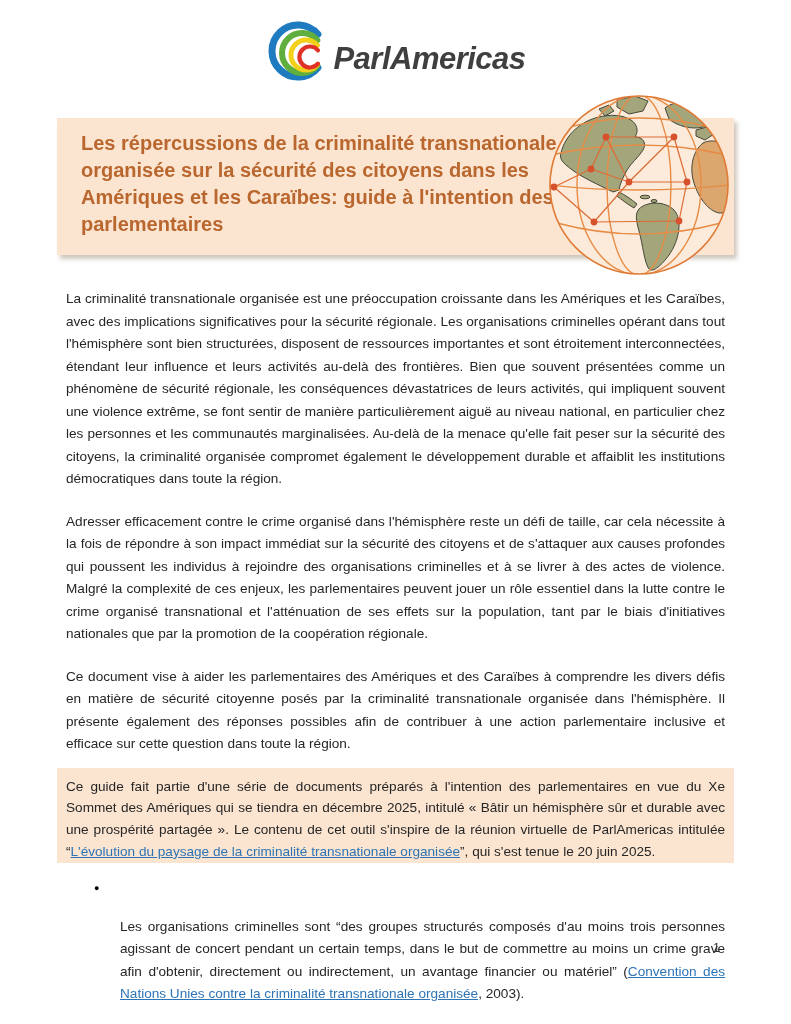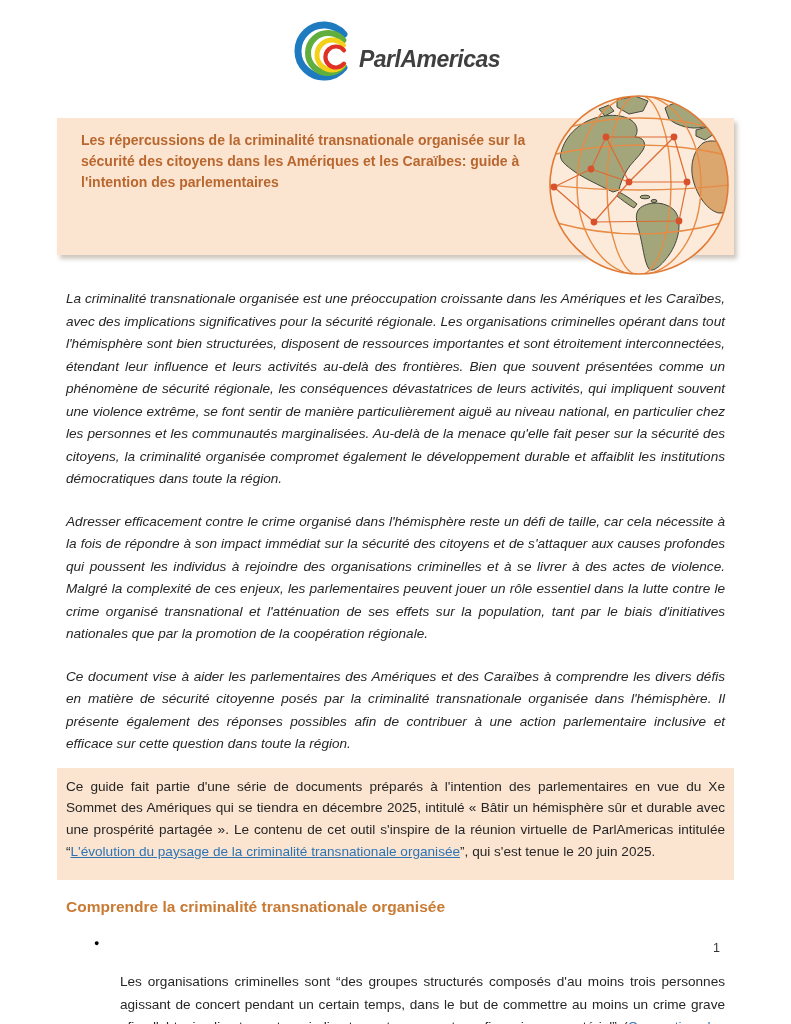--- a/index.html
+++ b/index.html
@@ -19,47 +19,47 @@
     overflow:hidden;
     font-family:"Liberation Sans", sans-serif;
     color:var(--body-text,#262626);
   }
   
   .logo-row{
     position:absolute;top:10px;left:0;right:0;
     display:flex;justify-content:center;align-items:center;
   }
   .logo-text{
-    font-size:23px;font-weight:bold;font-style:italic;
+    font-size:31px;font-weight:bold;font-style:italic;
     color:#3f3f3f;letter-spacing:-0.5px;margin-left:-16px;margin-top:14px;
   }
   
   .banner{
     position:absolute;left:57px;top:118px;width:677px;height:137px;
     background:var(--banner-background,#FBE5D1);
     box-shadow:3px 4px 4px rgba(170,155,140,.55);
   }
   .banner-title{
     margin:12px 0 0 24px;width:485px;
-    font-size:14px;line-height:21px;font-weight:bold;
+    font-size:20px;line-height:27px;font-weight:bold;
     color:var(--banner-title,#B9672E);
   }
   .globe{position:absolute;left:547px;top:93px;width:184px;height:184px;}
   
   .content{
     position:absolute;left:66px;top:280px;width:659px;
     font-size:13.6px;line-height:22.5px;text-align:justify;
   }
-  .content p.body-par{margin-top:8px;font-style:italic;}
+  .content p.body-par{margin-top:8px;}
   .content p.body-par:first-child{margin-top:8px;}
   .content p.body-par + p.body-par{margin-top:20px;}
   .callout{
     background:var(--banner-background,#FBE5D1);
     margin:12px -9px 0;
-    padding:8px 9px 17px;
+    padding:8px 9px 0;
     line-height:21.8px;
   }
   a.doc-link{color:var(--hyperlink,#2E74B5);text-decoration:underline;cursor:pointer;}
   .section-heading{
     margin-top:16px;
     font-size:15.5px;font-weight:bold;text-align:left;
     color:var(--section-heading,#C97A33);
   }
   .bullet-row{display:flex;margin-top:14px;}
   .bullet-marker{
@@ -158,21 +158,20 @@
 
   <main class="content">
     <p class="body-par">La criminalité transnationale organisée est une préoccupation croissante dans les Amériques et les Caraïbes, avec des implications significatives pour la sécurité régionale. Les organisations criminelles opérant dans tout l'hémisphère sont bien structurées, disposent de ressources importantes et sont étroitement interconnectées, étendant leur influence et leurs activités au-delà des frontières. Bien que souvent présentées comme un phénomène de sécurité régionale, les conséquences dévastatrices de leurs activités, qui impliquent souvent une violence extrême, se font sentir de manière particulièrement aiguë au niveau national, en particulier chez les personnes et les communautés marginalisées. Au-delà de la menace qu'elle fait peser sur la sécurité des citoyens, la criminalité organisée compromet également le développement durable et affaiblit les institutions démocratiques dans toute la région.</p>
     <p class="body-par">Adresser efficacement contre le crime organisé dans l'hémisphère reste un défi de taille, car cela nécessite à la fois de répondre à son impact immédiat sur la sécurité des citoyens et de s'attaquer aux causes profondes qui poussent les individus à rejoindre des organisations criminelles et à se livrer à des actes de violence. Malgré la complexité de ces enjeux, les parlementaires peuvent jouer un rôle essentiel dans la lutte contre le crime organisé transnational et l'atténuation de ses effets sur la population, tant par le biais d'initiatives nationales que par la promotion de la coopération régionale.</p>
     <p class="body-par">Ce document vise à aider les parlementaires des Amériques et des Caraïbes à comprendre les divers défis en matière de sécurité citoyenne posés par la criminalité transnationale organisée dans l'hémisphère. Il présente également des réponses possibles afin de contribuer à une action parlementaire inclusive et efficace sur cette question dans toute la région.</p>
 
     <div class="callout">
       <span>Ce guide fait partie d'une série de documents préparés à l'intention des parlementaires en vue du Xe Sommet des Amériques qui se tiendra en décembre 2025, intitulé « Bâtir un hémisphère sûr et durable avec une prospérité partagée ». Le contenu de cet outil s'inspire de la réunion virtuelle de ParlAmericas intitulée “</span><a href="#" class="doc-link">L'évolution du paysage de la criminalité transnationale organisée</a><span>”, qui s'est tenue le 20 juin 2025.</span>
     </div>
 
-    <h2 class="section-heading">Comprendre la criminalité transnationale organisée</h2>
 
     <div class="bullet-row">
       <span class="bullet-marker">●</span>
       <p class="bullet-text"><span>Les organisations criminelles sont “des groupes structurés composés d'au moins trois personnes agissant de concert pendant un certain temps, dans le but de commettre au moins un crime grave afin d'obtenir, directement ou indirectement, un avantage financier ou matériel” (</span><a href="#" class="doc-link">Convention des Nations Unies contre la criminalité transnationale organisée</a><span>, 2003).</span></p>
     </div>
   </main>
 
   <div class="page-number">1</div>
 
 </div>

